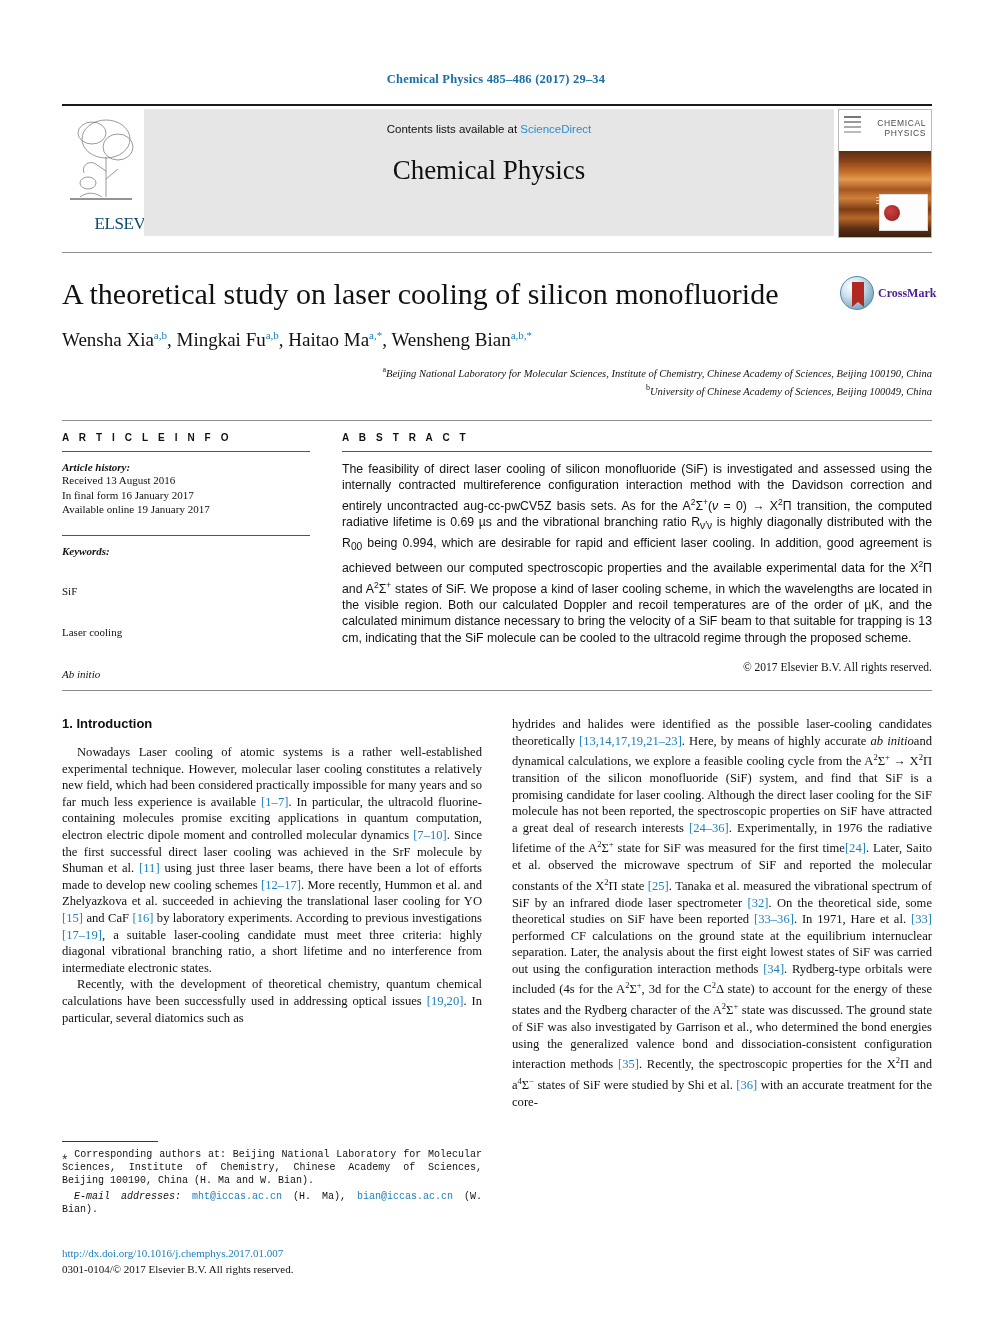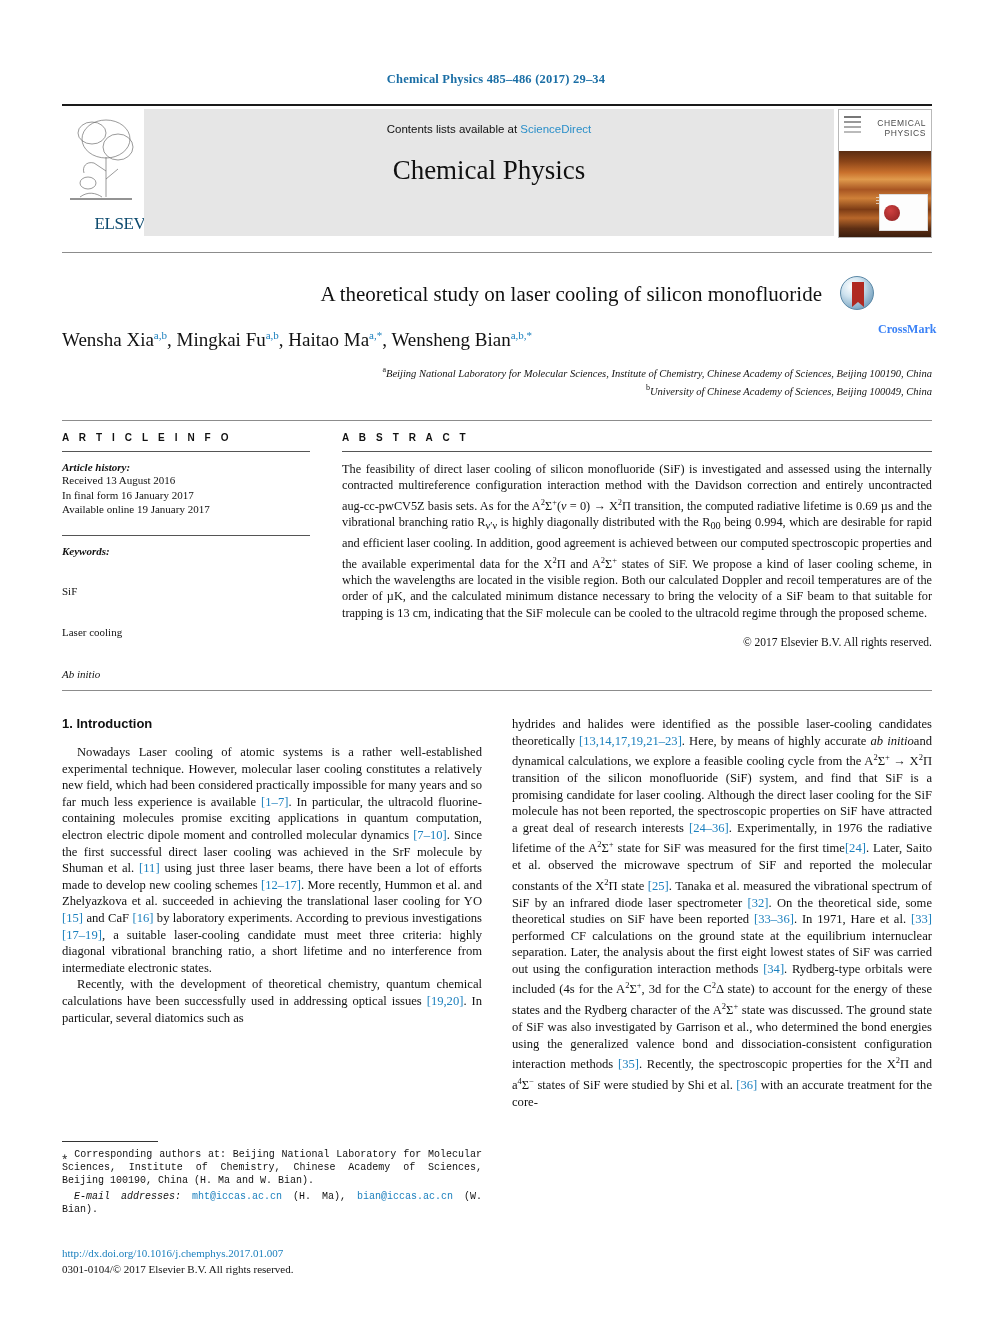--- a/index.html
+++ b/index.html
@@ -36,50 +36,50 @@
      background:linear-gradient(180deg,#5a2d13 0%,#8a4418 12%,#c9702c 25%,#e09a4c 33%,#a85522 45%,#cf8038 55%,#7d3c15 68%,#b8672a 78%,#5e2f14 90%,#3a1d0d 100%);}
   .cov-txt{position:absolute;left:40%;top:46px;width:55%;height:7px;
      background:repeating-linear-gradient(#e8d8c8 0 1px,transparent 1px 3px);opacity:.85;}
   .cov-inset{position:absolute;right:3px;bottom:6px;width:47px;height:35px;background:#fdfdfd;border:1px solid #ddd;}
   .cov-inset:after{content:"";position:absolute;left:4px;top:10px;width:16px;height:16px;border-radius:50%;
      background:radial-gradient(circle at 40% 35%,#d04040,#8a1f1f);}
 
   
   .titlearea{position:absolute;left:62px;top:252px;width:870px;}
   .rule-thin{width:870px;height:1px;background:#8c8c8c;}
-  h1.title{margin:26px 0 0 0;font-family:"Liberation Serif",serif;font-weight:normal;font-size:21px;line-height:30px;color:#111;width:760px;text-align:right;}
+  h1.title{margin:26px 0 0 0;font-family:"Liberation Serif",serif;font-weight:normal;font-size:30px;line-height:30px;color:#111;width:760px;}
   .authors{margin-top:14px;font-family:"Liberation Serif",serif;font-size:19px;color:#111;width:760px;line-height:24px;}
   .authors sup{font-size:11px;color:#1a7fbd;vertical-align:super;}
   .affil{margin-top:11px;font-family:"Liberation Serif",serif;font-style:italic;font-size:10.5px;line-height:13.5px;color:#111;text-align:right;}
   .affil sup{font-style:normal;font-size:8px;vertical-align:super;}
   .crossmark{position:absolute;right:0;top:24px;width:92px;height:34px;}
   .cm-circle{position:absolute;left:0;top:0;width:34px;height:34px;border-radius:50%;
      background:radial-gradient(circle at 35% 30%,#ffffff 0%,#cfe3ef 35%,#7fa8c4 75%,#4b7a99 100%);
      border:1px solid #5b88a6;box-sizing:border-box;}
   .cm-book{position:absolute;left:11px;top:5px;width:12px;height:20px;background:#b02a22;}
   .cm-book:after{content:"";position:absolute;left:0;bottom:-5px;width:0;height:0;
      border-left:6px solid #b02a22;border-right:6px solid #b02a22;border-bottom:5px solid transparent;}
-  .cm-label{position:absolute;left:38px;top:10px;font-family:"Liberation Serif",serif;font-weight:bold;font-size:12px;color:#3b82f6;margin-top:36px;}
+  .cm-label{position:absolute;left:38px;top:10px;font-family:"Liberation Serif",serif;font-weight:bold;font-size:12px;color:#4c1d95;}
 
   
   .infoarea{position:absolute;left:62px;top:420px;width:870px;}
   .ia-rule{width:870px;height:1px;background:#8c8c8c;}
   .ia-cols{display:flex;margin-top:11px;}
   .ia-left{width:262px;flex:0 0 262px;}
   .ia-right{flex:1 1 auto;margin-left:18px;}
   .sechead{font-family:"Liberation Sans",sans-serif;font-weight:bold;font-size:10px;letter-spacing:3.6px;color:#111;}
   .sec-rule{height:1px;background:#555;margin:8px 0 9px 0;}
   .ia-left .sec-rule{width:248px;}
   .hist-lbl{font-family:"Liberation Serif",serif;font-style:italic;font-weight:bold;font-size:11px;color:#111;}
   .hist-line{font-family:"Liberation Serif",serif;font-size:11px;line-height:14.5px;color:#111;}
   .kw-rule{height:1px;background:#555;width:248px;margin:18px 0 9px 0;}
   .kw-lbl{font-family:"Liberation Serif",serif;font-style:italic;font-weight:bold;font-size:11px;color:#111;}
   .kw-item{font-family:"Liberation Serif",serif;font-size:11px;line-height:14.5px;color:#111;margin-top:27px;}
   .kw-item.it{font-style:italic;}
-  .abstract{font-family:Liberation Serif, serif;font-size:12.3px;line-height:16.4px;text-align:justify;color:#111;}
+  .abstract{font-family:Liberation Sans, sans-serif;font-size:12.3px;line-height:16.4px;text-align:justify;color:#111;}
   .copy{margin-top:15px;text-align:right;font-family:"Liberation Serif",serif;font-size:11.5px;color:#111;}
 
   
   .bodyrule{position:absolute;left:62px;top:690px;width:870px;height:1px;background:#8c8c8c;}
   .cols{position:absolute;left:62px;top:716px;width:870px;display:flex;gap:30px;}
   .col{width:420px;flex:0 0 420px;}
   h2.h{margin:0 0 13px 0;font-family:"Liberation Sans",sans-serif;font-weight:bold;font-size:13px;color:#111;}
   p.bt{margin:0;font-family:"Liberation Serif",serif;font-size:12.6px;line-height:16.6px;text-align:justify;color:#111;text-indent:15px;}
   p.bt.cont{text-indent:0;}
   a.ref{color:#1a7fbd;text-decoration:none;}

